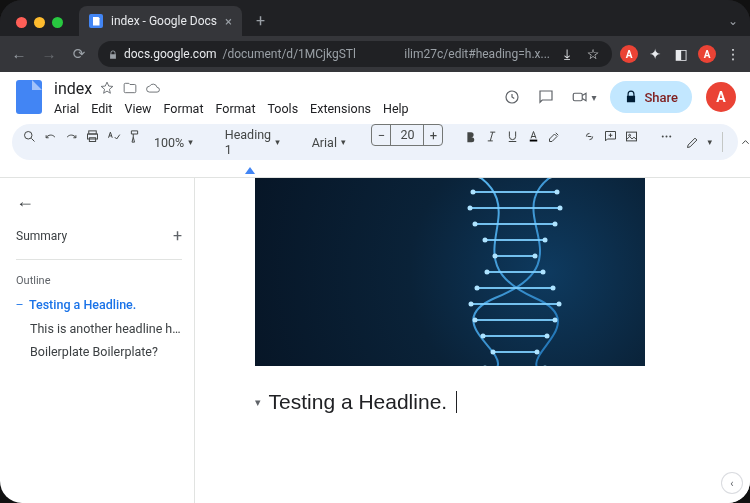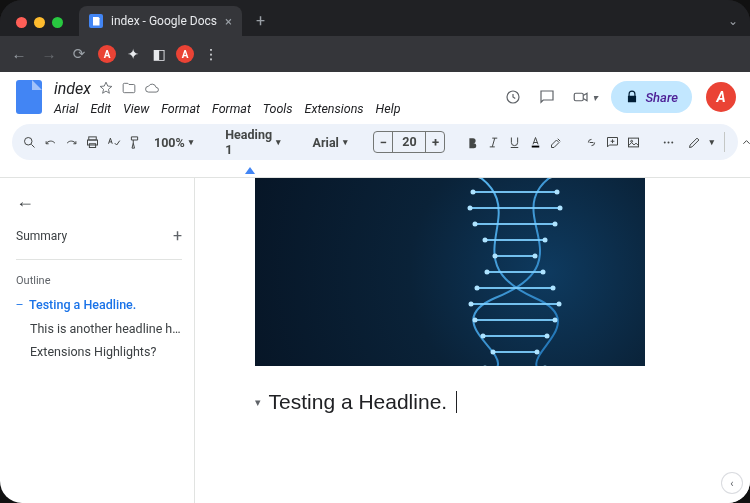--- a/index.html
+++ b/index.html
@@ -32,44 +32,44 @@
     padding: 0 10px; color: #9aa0a6; font-size: 12px; gap: 6px; overflow:hidden;
   }
   .lock { width:10px; height:10px; }
   .lock svg { width:10px; height:10px; fill:#9aa0a6;}
   .url-host { color:#e8eaed; }
   .url-tail { margin-left:auto; display:flex; align-items:center; gap:8px;}
   .exticon { width:18px; height:18px; display:flex; align-items:center; justify-content:center; color:#e8eaed; font-size:14px;}
   .ared { width:18px; height:18px; background:#ea4335; border-radius:50%; color:#fff; display:flex; align-items:center; justify-content:center; font-size:10px; font-weight:700;}
   
   .app { flex:1; background:#fff; display:flex; flex-direction:column; overflow:hidden; border-radius: 0 0 12px 12px;}
-  .apphead { display:flex; align-items:center; padding: 6px 14px 0; gap: 10px; font-style: italic; }
+  .apphead { display:flex; align-items:center; padding: 6px 14px 0; gap: 10px; }
   .doclogo { width:30px; height:38px; display:flex; align-items:center; justify-content:center;}
   .doclogo .sheet{ width:26px; height:34px; background:#4285f4; border-radius:3px; position:relative;}
   .doclogo .sheet::after{content:""; position:absolute; right:0; top:0; width:10px; height:10px; background:#a1c2fa; clip-path: polygon(0 0,100% 100%,0 100%);}
   .titles { display:flex; flex-direction:column; gap:1px; }
   .titlerow { display:flex; align-items:center; gap:7px; }
   .doctitle { font-size:16px; color:#202124; }
   .ticon { color:#5f6368; width:16px; height:16px; display:flex; align-items:center; justify-content:center;}
   .ticon svg{ width:14px; height:14px; fill:#5f6368;}
   .menus { display:flex; gap:12px; font-size:12.5px; color:#202124; padding-top:2px;}
   .headright { margin-left:auto; display:flex; align-items:center; gap:14px; }
   .hicon { width:20px; height:20px; color:#5f6368; display:flex; align-items:center; justify-content:center;}
   .hicon svg{ width:18px; height:18px; fill:none; stroke:#5f6368; stroke-width:1.6;}
   .camdrop { display:flex; align-items:center; gap:1px; color:#5f6368;}
   .sharebtn {
     height:32px; background:#c2e7ff; border-radius:16px; padding:0 14px; display:flex; align-items:center;
-    gap:6px; color:#4c1d95; font-size:13px; font-weight:500;
+    gap:6px; color:#7f1d1d; font-size:13px; font-weight:500;
   }
   .sharebtn svg{width:14px;height:14px; fill:#001d35;}
   .avatar { width:30px; height:30px; border-radius:50%; background:#ea4335; color:#fff; display:flex; align-items:center; justify-content:center; font-weight:700; font-size:14px;}
   
   .toolbar {
-    margin:8px 12px 0; height:36px; background:#edf2fa; border-radius:18px; display:flex; align-items:center;
-    padding:0 10px; gap:6px; color:#444746; font-size:12.5px;font-weight:bold;
+    margin:8px 12px 0; height:36px; background:#edf2fa; border-radius:18px; display:flex; 
+    padding:0 10px; gap:6px; color:#444746; font-size:12.5px;
   }
   .tb { width:24px; height:24px; display:flex; align-items:center; justify-content:center; border-radius:4px;}
   .tb svg{ width:15px; height:15px; fill:#444746;}
   .tb.stroke svg{ fill:none; stroke:#444746; stroke-width:1.6;}
   .zoom { display:flex; align-items:center; gap:3px; padding:0 4px;}
   .sep { width:1px; height:20px; background:#c4c7c5; margin:0 4px;}
   .dd { display:flex; align-items:center; gap:4px; padding:0 6px;}
   .dd .chev{ font-size:9px; color:#444746;}
   .fsbox { display:flex; align-items:center; border:1px solid #747775; border-radius:4px; height:22px;}
   .fsbox .pm{ width:18px; text-align:center; font-size:13px;}
@@ -124,20 +124,34 @@
       <span class="tab-close">×</span>
     </div>
     <div class="newtab">+</div>
     <div class="tab-expand">⌄</div>
   </div>
 
   <div class="addrbar">
     <div class="navbtn">←</div>
     <div class="navbtn" style="opacity:.5">→</div>
     <div class="navbtn">⟳</div>
+    <div class="urlbox">
+      <span class="lock">
+        <svg viewBox="0 0 24 24">
+            <path d="M6 10V7a6 6 0 0112 0v3h1v11H5V10h1zm2 0h8V7a4 4 0 00-8 0v3z"></path>
+          </svg>
+      </span>
+      <span class="url-host">docs.google.com</span>
+        <span>/document/d/1MCjkgSTl</span>
+      <span class="url-tail">
+        <span>ilim27c/edit#heading=h.x...</span>
+        <span class="exticon">⤓</span>
+        <span class="exticon">☆</span>
+      </span>
+    </div>
     <span class="ared">A</span>
     <span class="exticon">✦</span>
     <span class="exticon">◧</span>
     <span class="ared">A</span>
     <span class="exticon">⋮</span>
   </div>
 
   <div class="app">
     <div class="apphead">
       <div class="doclogo">
@@ -347,21 +361,21 @@
         <div class="outline-divider"></div>
         <div class="outlinelabel">Outline</div>
         <div class="oitem active">
           <span class="tick">—</span>
           <span class="ellipsis">Testing a Headline.</span>
         </div>
         <div class="oitem sub">
           <span class="ellipsis">This is another headline here f...</span>
         </div>
         <div class="oitem sub">
-          <span class="ellipsis">Extensions Highlights?</span>
+          <span class="ellipsis">Boilerplate Boilerplate?</span>
         </div>
       </div>
 
       <div class="page">
         <div class="canvas">
           <div class="heroimg" aria-label="dna-helix-image">
             <div class="helix">
               <svg viewBox="0 0 180 210">
                 <defs>
                   <linearGradient id="g" x1="0" y1="0" x2="1" y2="1">

